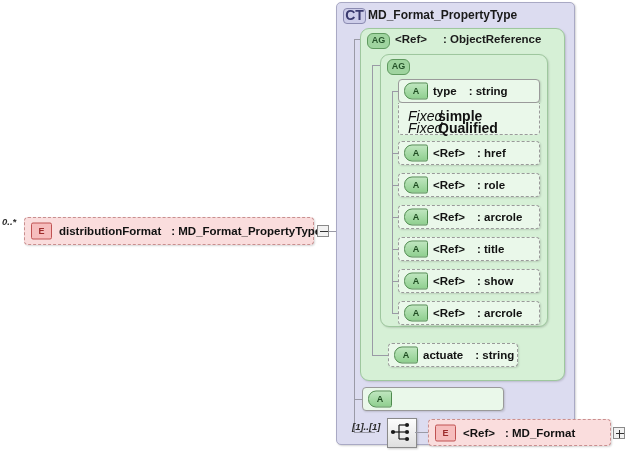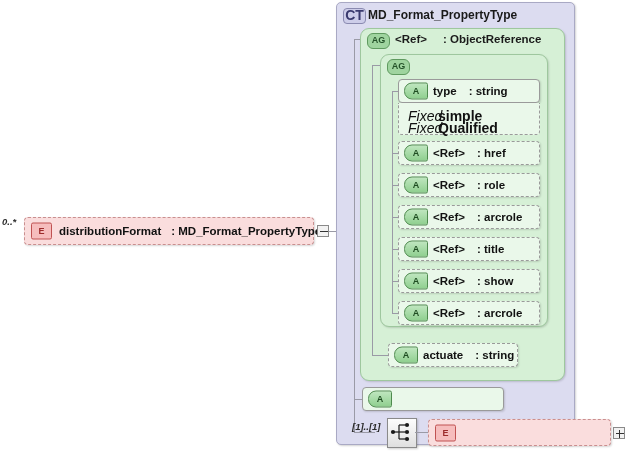--- a/index.html
+++ b/index.html
@@ -315,16 +315,20 @@
       <circle cx="19" cy="20" r="2.1" fill="#1a1a1a"></circle>
     </svg>
   </div>
 
   <div class="ln h" style="left:415px;top:432px;width:14px;"></div>
 
   <div class="card" style="left:430px;top:421px;">0..[1]</div>
 
   <div class="elem abs" style="left:428px;top:419px;width:183px;height:27px;">
     <span class="badge-e">E</span>
+    <span class="elem-label">
+      <span>&lt;Ref&gt;</span><span class="ty"><span>:</span>
+        <span>MD_Format</span></span>
+    </span>
   </div>
   <div class="toggle plus" style="left:613px;top:427px;"></div>
 
 </div>
 
 </body></html>

